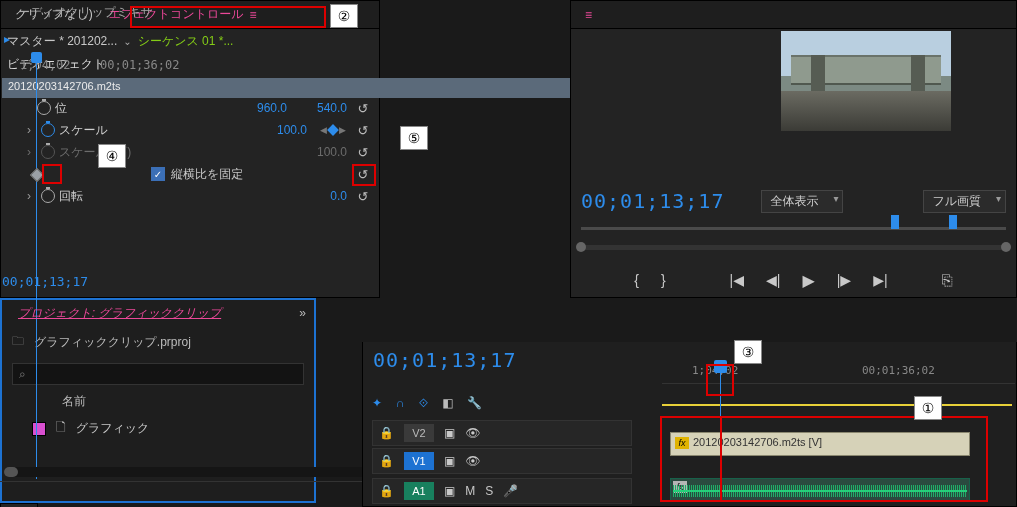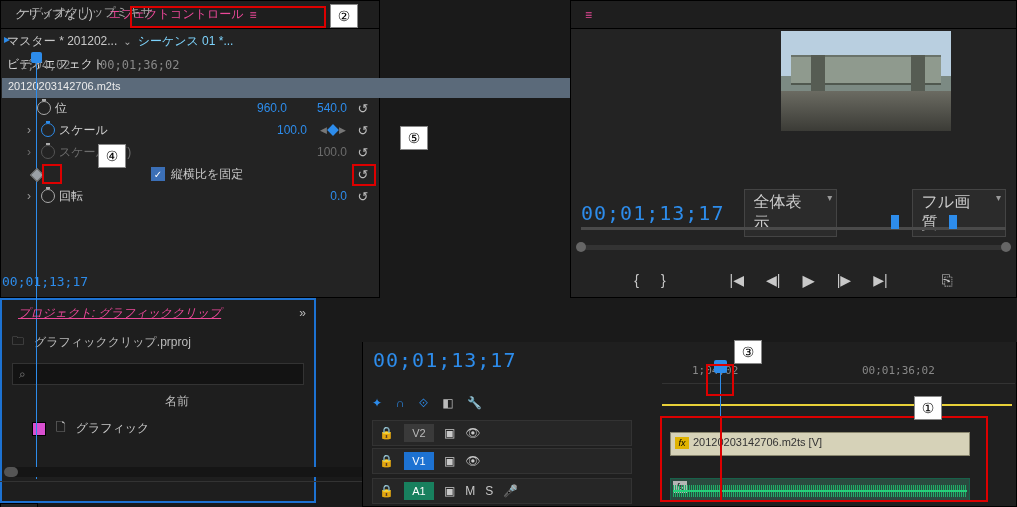--- a/index.html
+++ b/index.html
@@ -12,21 +12,21 @@
     height: 507px;
     overflow: hidden;
     position: relative;
   }
   .panel { background: #232323; position: absolute; }
   .panel-header { height: 28px; display:flex; align-items:center; padding:0 6px; background:#1e1e1e; border-bottom:1px solid #000; }
   .tab { color:#c8c8c8; padding:4px 8px; position:relative; cursor:default; display:flex; align-items:center; gap:6px;}
   .tab.active { color:#ec4899; }
   .menu-icon { display:inline-block; width:10px; }
   .chev { font-size:10px; color:#aaa;}
-  .blue { color:#7dd3fc; }
+  .blue { color:#84cc16; }
   .row { display:flex; align-items:center; height:22px; padding:0 6px; }
   .row .name { flex:1; color:#cfcfcf; }
   .val { color:#2d8ceb; width:60px; text-align:right; padding-right:6px;}
   .reset-icon { font-size:13px; color:#bbb; width:20px; text-align:center;}
   .disabled { color:#6c6c6c !important; }
   .checkbox { width:14px; height:14px; background:#3b6fb6; display:inline-flex; align-items:center; justify-content:center; color:#fff; font-size:10px; margin-right:6px;}
   .timecode { color:#2d8ceb; font-family:monospace; font-size:20px; letter-spacing:1px;}
   .small-tc { color:#888; font-family:monospace; font-size:12px;}
 
   
@@ -58,34 +58,34 @@
 
   
   #program { left:570px; top:0; width:447px; height:298px; border:1px solid #000;}
   #program .video { position:absolute; top:30px; left:210px; width:170px; height:100px; background:linear-gradient(#b9cfe0 45%, #7c8a83 45% 60%, #585e54 60%); display:flex; align-items:center; justify-content:center; overflow:hidden;}
   #program .overpass { position:absolute; top:24px; left:10px; right:10px; height:30px; background:#8f9a8e; border-top:2px solid #6a736a; border-bottom:2px solid #50584f;}
   #program .pillarL { position:absolute; left:30px; top:24px; width:14px; height:50px; background:#565c53;}
   #program .pillarR { position:absolute; right:26px; top:24px; width:14px; height:50px; background:#565c53;}
   #program .road { position:absolute; bottom:0; left:0; right:0; height:40px; background:linear-gradient(#6b6b62,#3b3b36);}
   #program .controls { position:absolute; bottom:4px; left:0; right:0; height:26px; display:flex; align-items:center; justify-content:center; gap:22px; color:#c8c8c8; font-size:14px;}
   #program .tc-row { position:absolute; top:188px; left:10px; right:10px; display:flex; align-items:center; gap:10px;}
-  #program .dropdown { background:#2b2b2b; border:1px solid #444; padding:2px 24px 2px 8px; color:#ccc; position:relative; font-size:16px;}
+  #program .dropdown { background:#2b2b2b; border:1px solid #444; padding:2px 24px 2px 8px; color:#ccc; position:relative; font-size:12px;}
   #program .dropdown::after{content:"▾"; position:absolute; right:4px; top:2px; font-size:10px; color:#999;}
   #program .scrub { position:absolute; top:218px; left:10px; right:10px; height:18px; }
   #program .scrub .bar { height:3px; background:#4a4a4a; position:relative; top:8px;}
   #program .marker { position:absolute; top:-4px; width:8px; height:14px; background:#2d8ceb;}
 
   #bottom-tc { position:absolute; left:2px; top:274px; color:#2d8ceb; font-family:monospace; font-size:13px;}
 
   
   #project { left:0; top:302px; width:316px; height:205px; border:2px solid #1d72d2; background:#1e1e1e;}
   #project .ph { height:26px; display:flex; align-items:center; padding:0 8px;}
   #project .prjname { padding:6px 10px; display:flex; align-items:center; gap:10px; color:#bbb;}
   #project .search { margin:4px 10px; background:#131313; border:1px solid #333; height:22px; display:flex; align-items:center; padding:0 6px; color:#777;}
-  #project .cols { padding:4px 22px; color:#bbb;text-align:center;}
+  #project .cols { padding:4px 22px; color:#bbb;}
   #project .item { display:flex; align-items:center; gap:10px; padding:4px 30px;}
   .swatch { width:14px; height:14px; background:#d94fd0; border:1px solid #000;}
 
   
   #tools { left:320px; top:302px; width:38px; height:205px; background:#232323; border:1px solid #000; display:flex; flex-direction:column; align-items:center; gap:10px; padding-top:10px;}
   
   #tl-body { position:absolute; left:362px; top:342px; width:655px; height:165px; border:1px solid #000; border-top:none; background:#1f1f1f;}
   #tl-body .tc2 { padding:6px 10px;}
   .snap-row { position:absolute; left:372px; top:396px; display:flex; gap:14px; color:#bbb; align-items:center;}
   .snap-row .on { color:#2d8ceb;}

